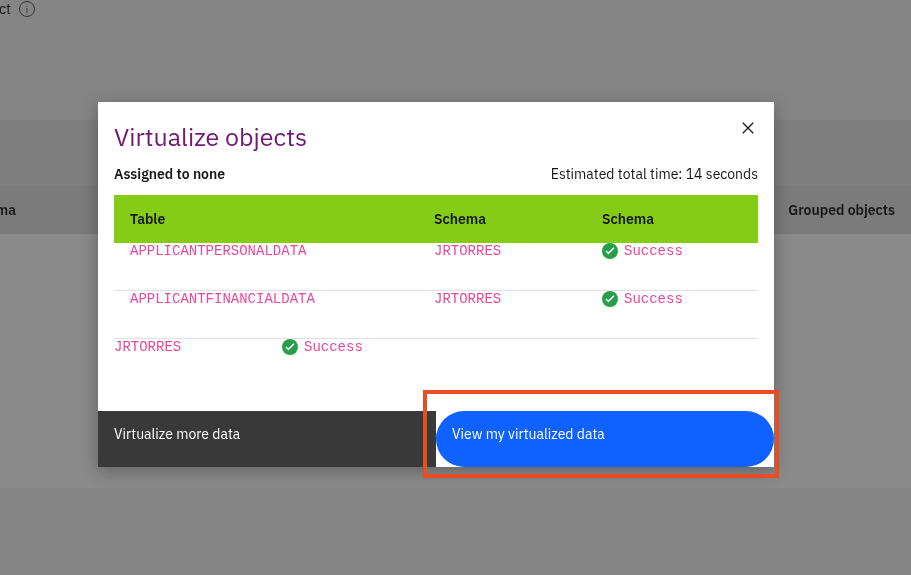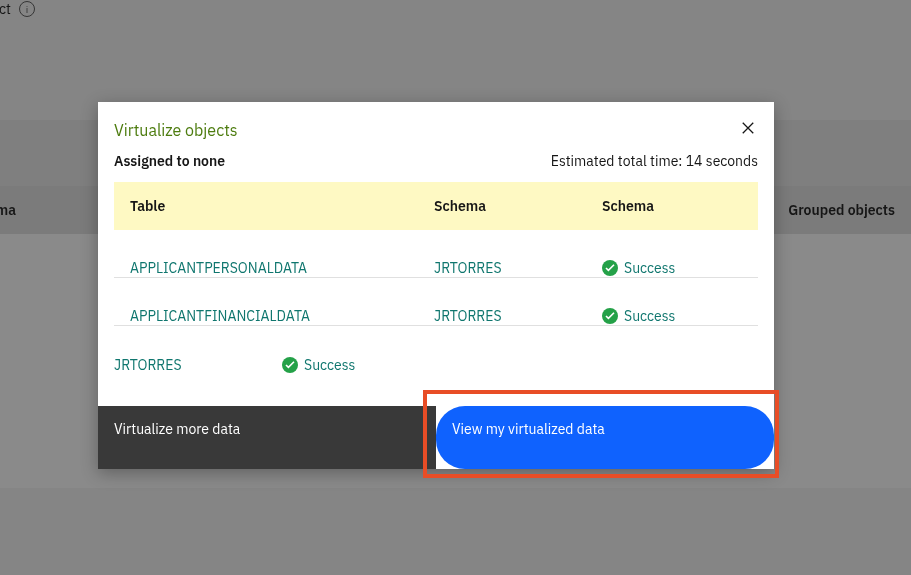--- a/index.html
+++ b/index.html
@@ -103,23 +103,23 @@
       background: #fff;
       box-shadow: 0 4px 16px rgba(0,0,0,0.3);
       display: flex;
       flex-direction: column;
     }
     .modal-header {
       padding: 18px 16px 8px 16px;
       position: relative;
     }
     .modal-title {
-      font-size: 16px;
+      font-size: 25px;
       font-weight: 400;
-      color: #4d7c0f;
+      color: #701a75;
     }
     .close-btn {
       position: absolute;
       top: 16px;
       right: 16px;
       width: 20px; height: 20px;
       cursor: pointer;
       display: flex;
       align-items: center;
       justify-content: center;
@@ -133,52 +133,53 @@
       color: #161616;
       text-align: center;
     }
     .modal-subheader .left { font-weight: 600; }
     .table {
       width: calc(100% - 32px);
       margin: 0 16px;
     }
     .thead {
       display: flex;
-      background: #fef9c3;
+      background: #84cc16;
       height: 48px;
       align-items: center;
       font-size: 14px;
       font-weight: 600;
       color: #161616;
     }
     .tbody .row {
       display: flex;
       height: 48px;
-      align-items: flex-end;
-      font-size: 14px;
-      color: #0f766e;
+      align-items: flex-start;
+      font-size: 14px;
+      color: #ec4899;
       border-bottom: 1px solid #e0e0e0;
+      font-family: Liberation Mono, monospace;
     }
     .tbody .row:last-child { border-bottom: none; }
     .col-table { width: 320px; padding-left: 16px; }
     .col-schema { width: 168px; }
     .col-status { flex: 1; display: flex; align-items: center; gap: 6px; }
     .success-icon {
       width: 16px; height: 16px;
       background: #24a148;
       border-radius: 50%;
       display: inline-flex;
       align-items: center;
       justify-content: center;
     }
     .success-icon svg { width: 10px; height: 8px; }
     .modal-footer {
       display: flex;
-      margin-top: 32px;
-      height: 63px;
+      margin-top: 24px;
+      height: 56px;
     }
     .btn {
       flex: 1;
       border: none;
       font-size: 14px;
       text-align: left;
       padding: 14px 16px;
       cursor: pointer;
       font-family: inherit;
       display: flex;

